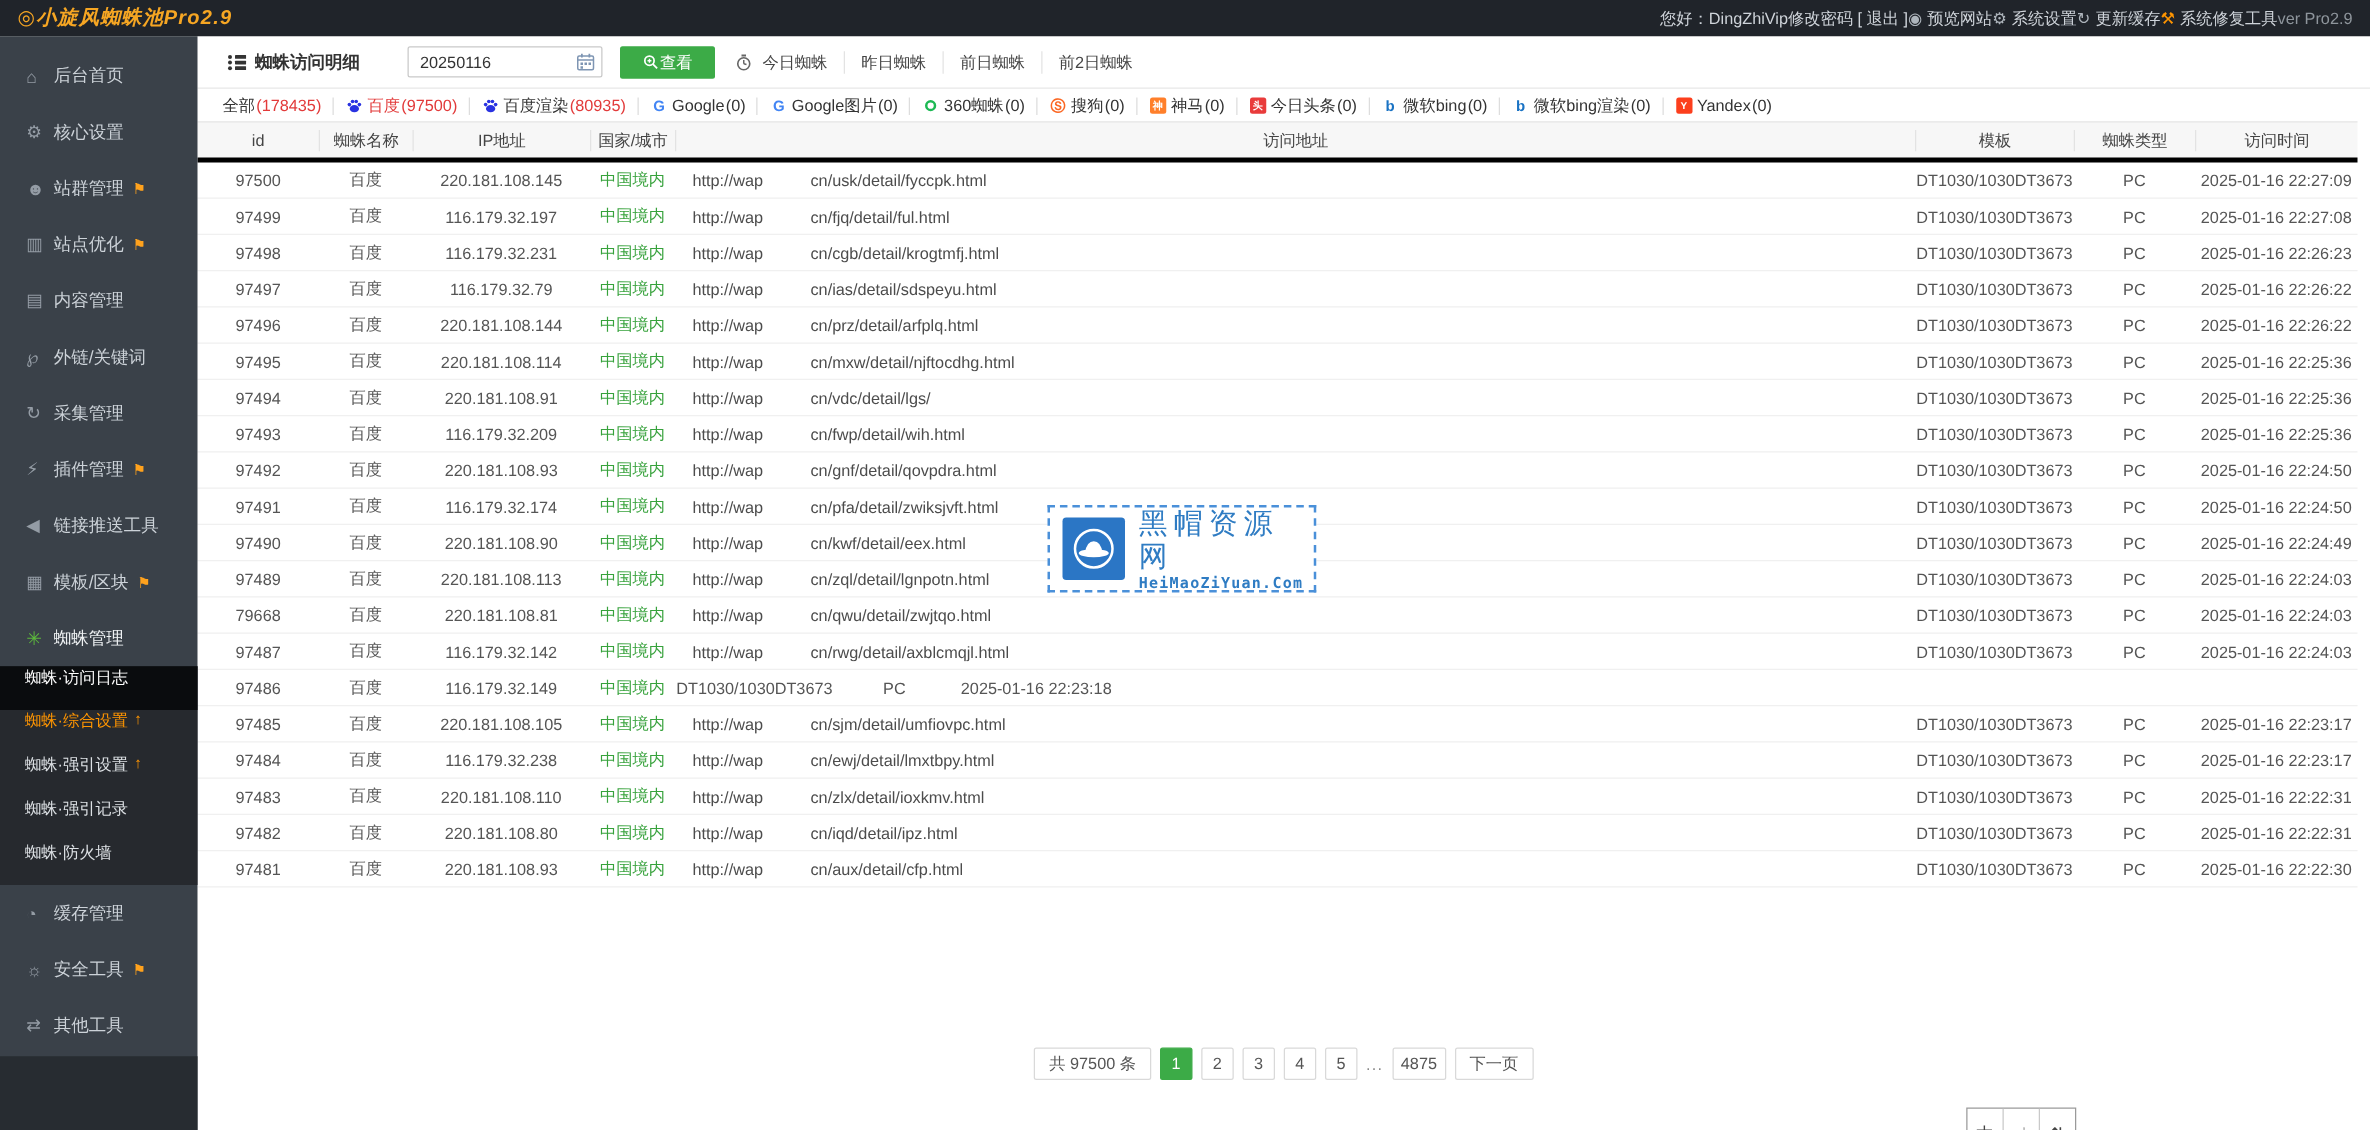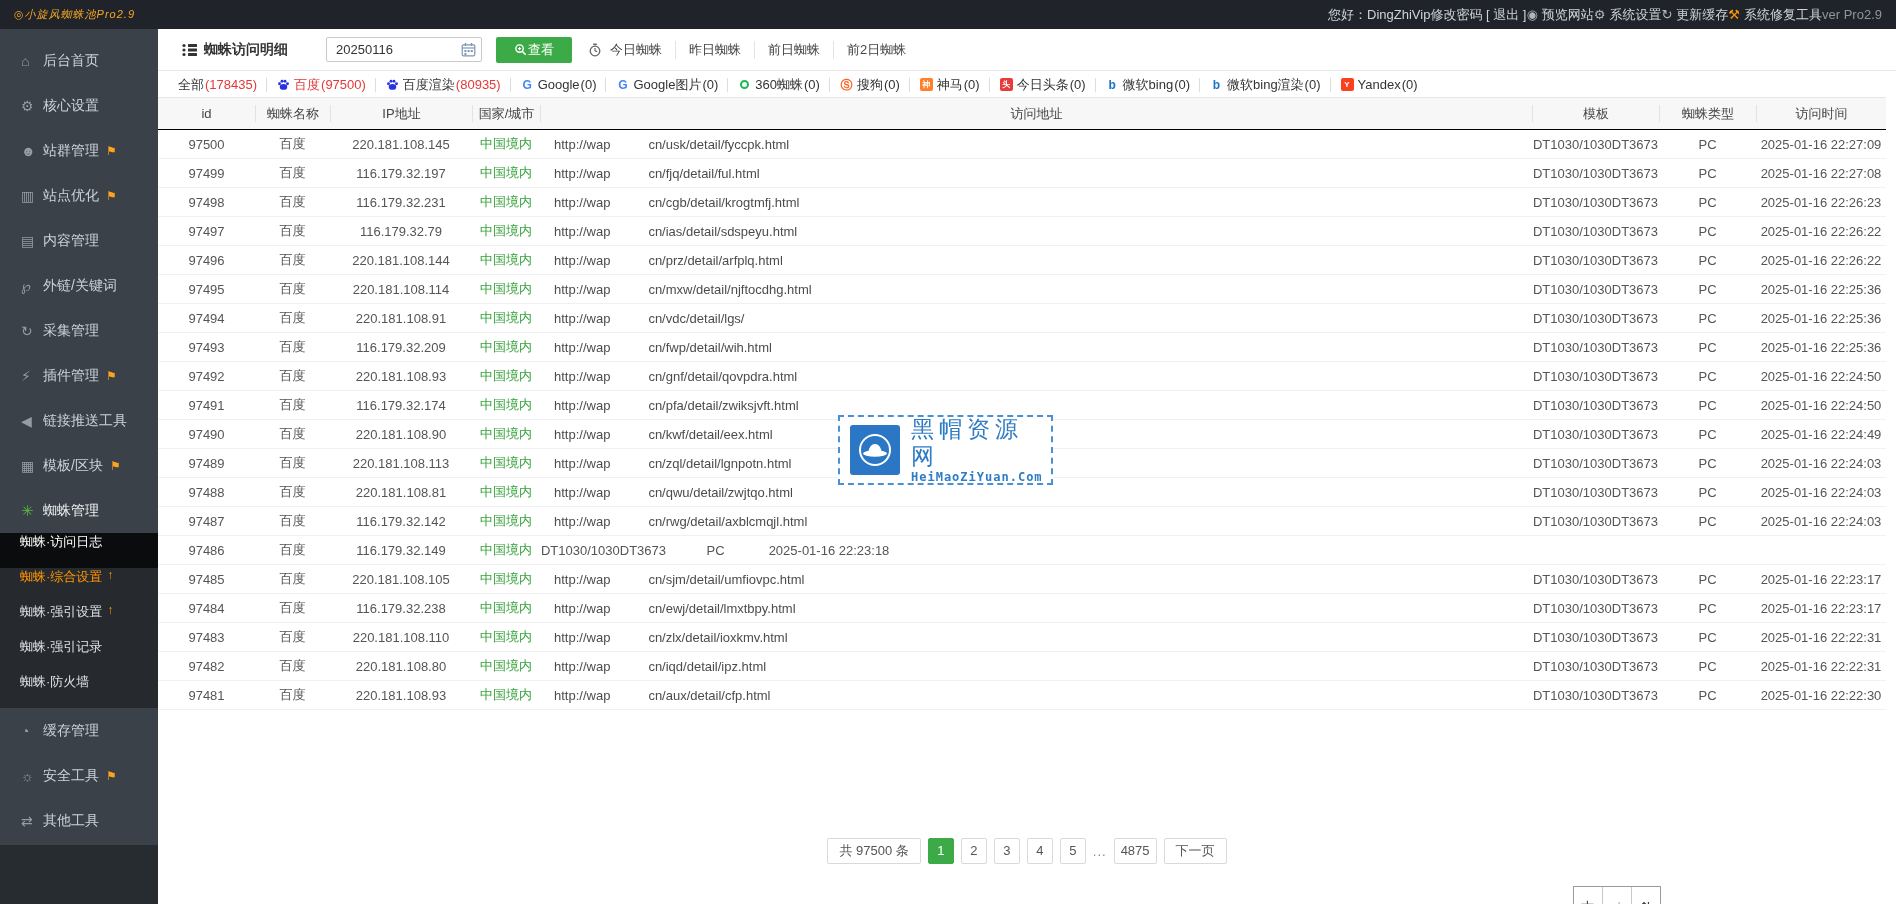--- a/index.html
+++ b/index.html
@@ -3,21 +3,21 @@
 <meta charset="utf-8">
 <style>
   * { margin:0; padding:0; box-sizing:border-box; }
   html,body { width:1896px; height:904px; overflow:hidden; background:#fff;
     font-family:"Liberation Sans","DejaVu Sans",sans-serif; }
   a { text-decoration:none; cursor:pointer; }
 
   
   .topbar { position:absolute; left:0; top:0; width:1896px; height:29px; background:#20242a;
     display:flex; align-items:center; padding:0 14px; color:#c9ced4; font-size:13px; z-index:30; }
-  .logo { color:#f6a623; font-weight:normal; font-style:italic; font-size:11px; letter-spacing:1px; }
+  .logo { color:#f6a623; font-weight:bold; font-style:italic; font-size:16px; letter-spacing:1px; }
   .topbar-right { margin-left:auto; display:flex; align-items:center; }
   .topbar-right a, .topbar-right span { color:#cfd4da; display:inline-flex; align-items:center; gap:4px; }
   .topbar-right .t-icon { font-size:13px; color:#aeb5bc; }
   .topbar-right a.repair { color:#ff9500; }
   .topbar-right a.repair .t-icon { color:#ff9500; }
   .topbar-right .version { color:#8e959c; }
 
   
   .sidebar { position:absolute; left:0; top:29px; width:158px; height:875px; background:#3a4149; z-index:20; }
   .menu { padding-top:9px; }
@@ -63,21 +63,21 @@
   .f-count { color:#333; margin-left:1px; }
   .filter-item.red .f-count { color:#e23a3a; }
   .filter-item.active .f-label { color:#e23a3a; }
   .ring { width:9px; height:9px; border:2.5px solid #1db954; border-radius:50%; display:inline-block; }
   .sq { display:inline-flex; align-items:center; justify-content:center; width:13px; height:13px;
     border-radius:2px; color:#fff; font-size:8px; font-weight:bold; }
 
   
   .table { margin-top:3px; margin-right:10px; }
   .thead { display:flex; height:33px; background:#f7f7f7; border-top:1px solid #e6e6e6;
-    border-bottom:1px solid #000000; align-items:center; }
+    border-bottom:4px solid #000000; align-items:center; }
   .th { font-size:13px; color:#444; text-align:center; height:17px; line-height:17px; }
   .th + .th { border-left:1px solid #e3e3e3; }
   .tr { display:flex; height:29px; align-items:center; border-bottom:1px solid #f0f0f0; }
   .td { font-size:13px; color:#555; text-align:center; white-space:nowrap; overflow:hidden; }
   [data-col="id"], .c-id { width:97px; }
   [data-col="spider"], .c-spider { width:75px; }
   [data-col="ip"], .c-ip { width:142px; }
   [data-col="region"], .c-region { width:68px; }
   [data-col="url"], .c-url { flex:1; }
   [data-col="template"], .c-template { width:127px; }
@@ -92,21 +92,21 @@
     align-items:center; gap:7px; font-size:13px; }
   .total { border:1px solid #d9d9d9; border-radius:2px; height:26px; line-height:24px;
     padding:0 11px; color:#555; }
   .page { min-width:26px; height:26px; line-height:24px; text-align:center; border:1px solid #d9d9d9;
     border-radius:2px; color:#555; padding:0 6px; background:#fff; }
   .page.active { background:#3cab47; border-color:#3cab47; color:#fff; }
   .dots { color:#888; letter-spacing:1px; }
   .page.next { padding:0 11px; }
 
   
-  .watermark { position:absolute; left:838px; top:415px; width:215px; height:70px; background:#fff;
+  .watermark { position:absolute; left:838px; top:404px; width:215px; height:70px; background:#fff;
     border:2px dashed #4a90d9; display:flex; align-items:center; gap:11px; padding:0 10px; z-index:10; }
   .wm-logo { width:50px; height:50px; background:#2b76c5; border-radius:3px; display:flex;
     align-items:center; justify-content:center; flex:0 0 50px; }
   .wm-title { color:#2f7cc3; font-size:23px; letter-spacing:5px; line-height:27px; }
   .wm-sub { color:#2f7cc3; font-size:12px; font-weight:bold; letter-spacing:1px;
     font-family:"DejaVu Sans Mono","Liberation Mono",monospace; }
 
   
   .corner-widget { position:absolute; left:1573px; top:886px; width:88px; height:44px; background:#fff;
     border:1px solid #9a9a9a; display:flex; z-index:40; }
@@ -580,21 +580,21 @@
           <div class="td c-spider">百度</div>
           <div class="td c-ip">220.181.108.113</div>
           <div class="td c-region">中国境内</div>
           <div class="td c-url"><span>http://wap</span><span class="url-mask"></span><span>cn/zql/detail/lgnpotn.html</span></div>
           <div class="td c-template">DT1030/1030DT3673</div>
           <div class="td c-type">PC</div>
           <div class="td c-time">2025-01-16 22:24:03</div>
         </div>
 
         <div class="tr">
-          <div class="td c-id">97488</div>
+          <div class="td c-id">79668</div>
           <div class="td c-spider">百度</div>
           <div class="td c-ip">220.181.108.81</div>
           <div class="td c-region">中国境内</div>
           <div class="td c-url"><span>http://wap</span><span class="url-mask"></span><span>cn/qwu/detail/zwjtqo.html</span></div>
           <div class="td c-template">DT1030/1030DT3673</div>
           <div class="td c-type">PC</div>
           <div class="td c-time">2025-01-16 22:24:03</div>
         </div>
 
         <div class="tr">

